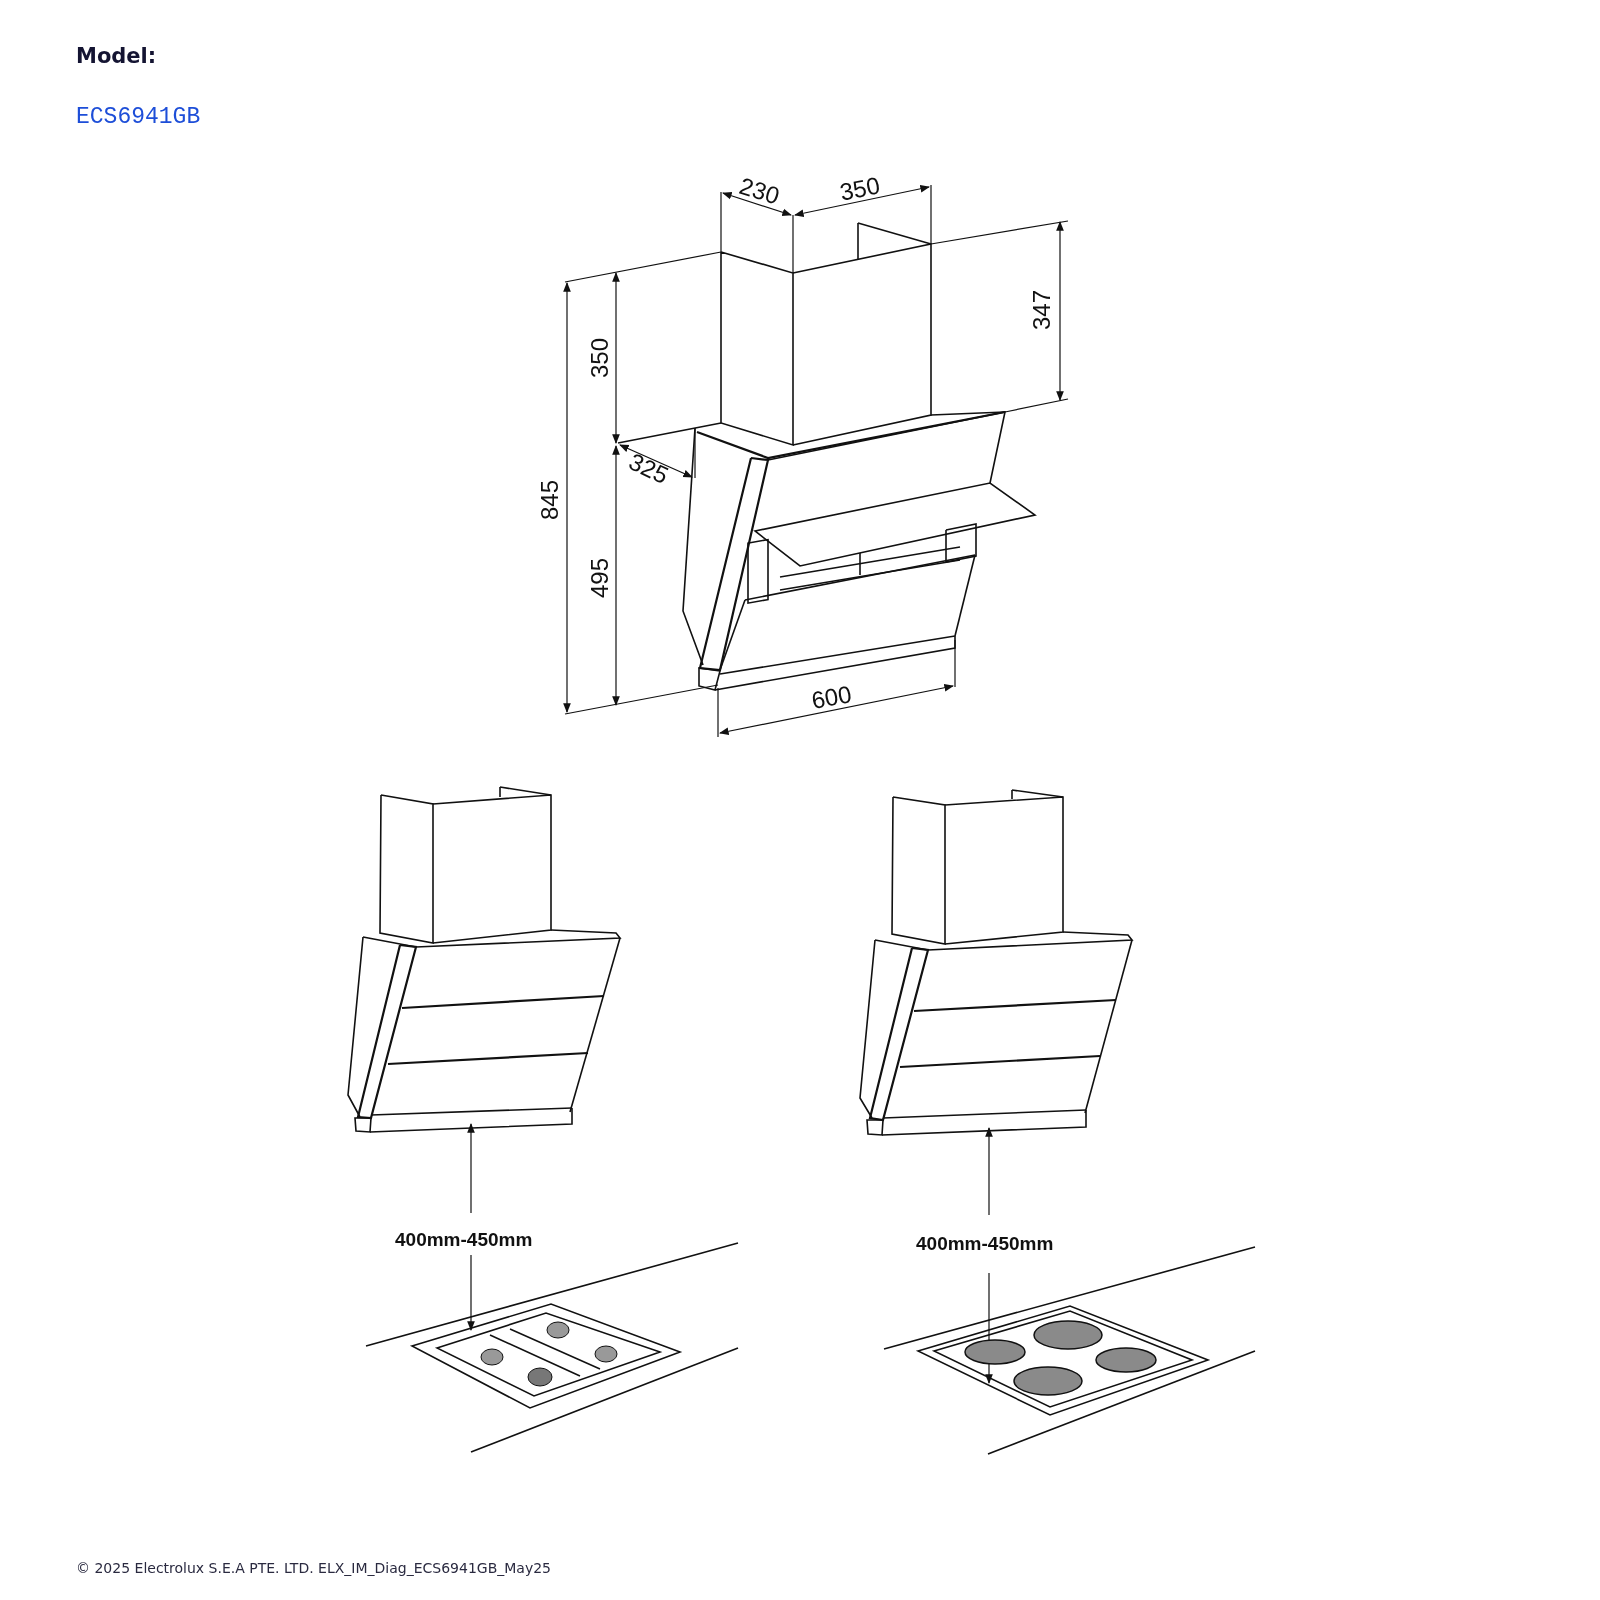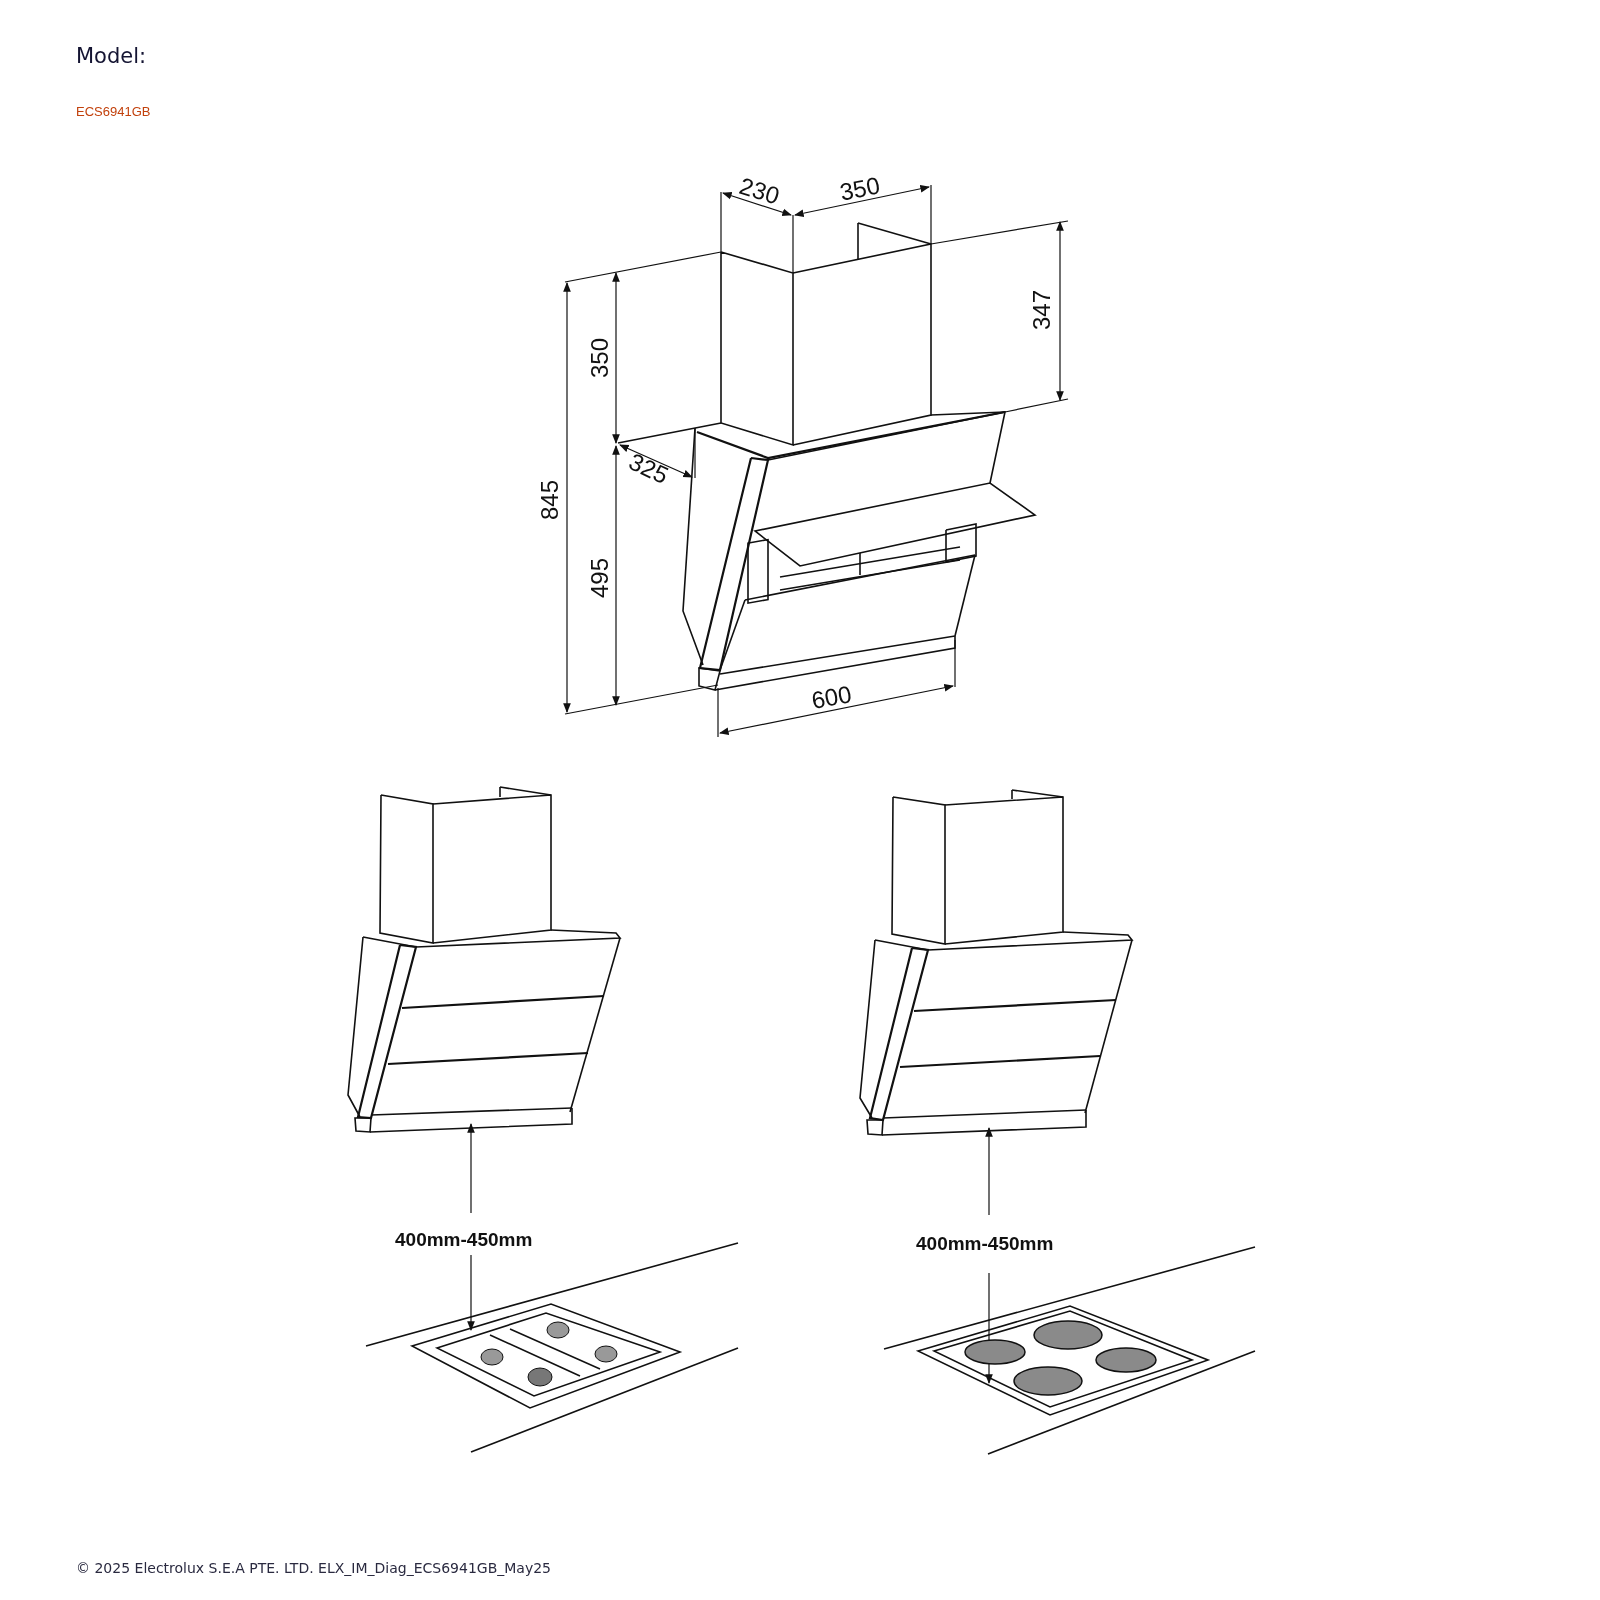--- a/index.html
+++ b/index.html
@@ -1,18 +1,18 @@
 <!DOCTYPE html>
 <html><head>
 <meta charset="utf-8">
 <style>
   html, body { margin: 0; padding: 0; background: #ffffff; }
   body { width: 1600px; height: 1600px; position: relative; overflow: hidden; font-family: "DejaVu Sans", sans-serif; color: #1a1a2e; }
-  .model-label { position: absolute; left: 76px; top: 44px; font-size: 21px; font-weight: normal; color: #141432; font-family: "DejaVu Sans", sans-serif; }
-  .model-value { position: absolute; left: 76px; top: 104px; font-size: 13px; color: #c2410c; font-family: Liberation Sans, sans-serif; }
+  .model-label { position: absolute; left: 76px; top: 44px; font-size: 21px; font-weight: bold; color: #141432; font-family: "DejaVu Sans", sans-serif; }
+  .model-value { position: absolute; left: 76px; top: 104px; font-size: 23px; color: #1d4ed8; font-family: Liberation Mono, monospace; }
   .footer { position: absolute; left: 76px; top: 1560px; font-size: 14px; color: #2a2a40; font-family: "DejaVu Sans", sans-serif; }
   svg { position: absolute; left: 0; top: 0; }
   .ln { stroke: #111; stroke-width: 1.6; fill: none; }
   .lnb { stroke: #111; stroke-width: 2.2; fill: none; }
   .dim { stroke: #111; stroke-width: 1.2; fill: none; }
   .dtxt { font-family: "Liberation Sans", sans-serif; font-size: 24px; fill: #111; }
   .htxt { font-family: "Liberation Sans", sans-serif; font-size: 19px; font-weight: bold; fill: #111; }
 </style>
 </head>
 <body>

